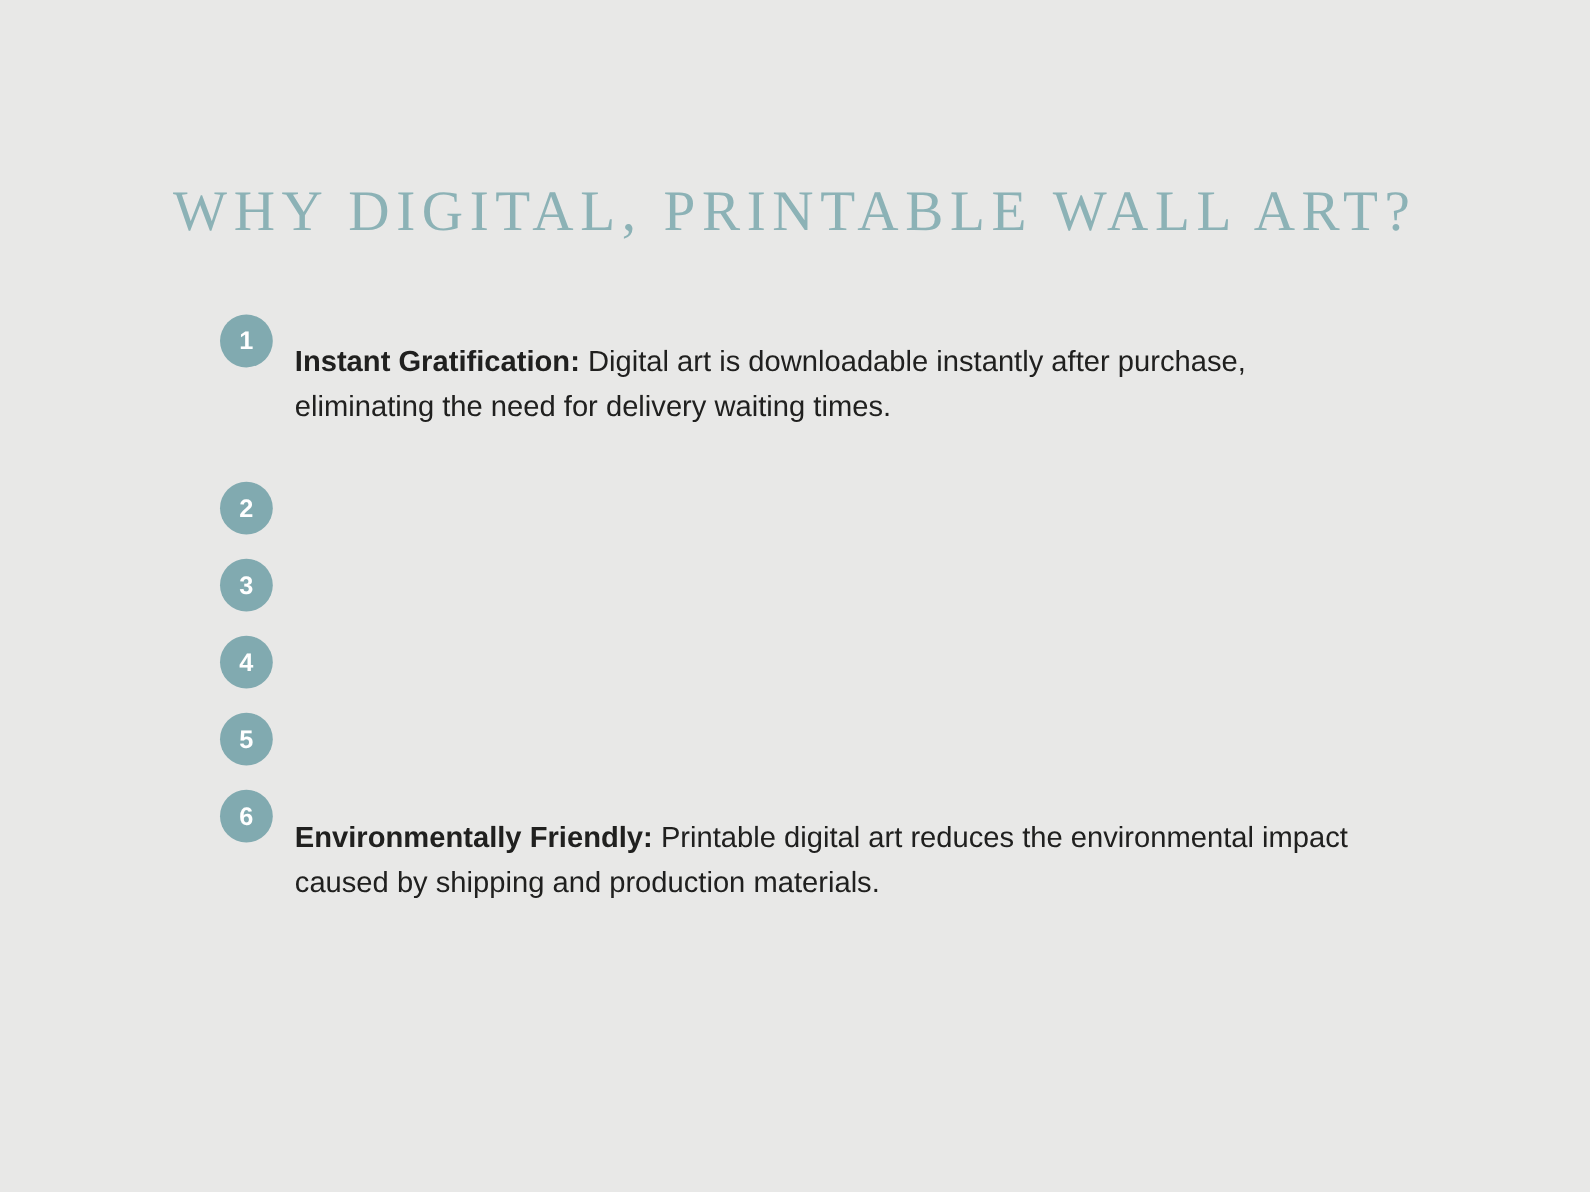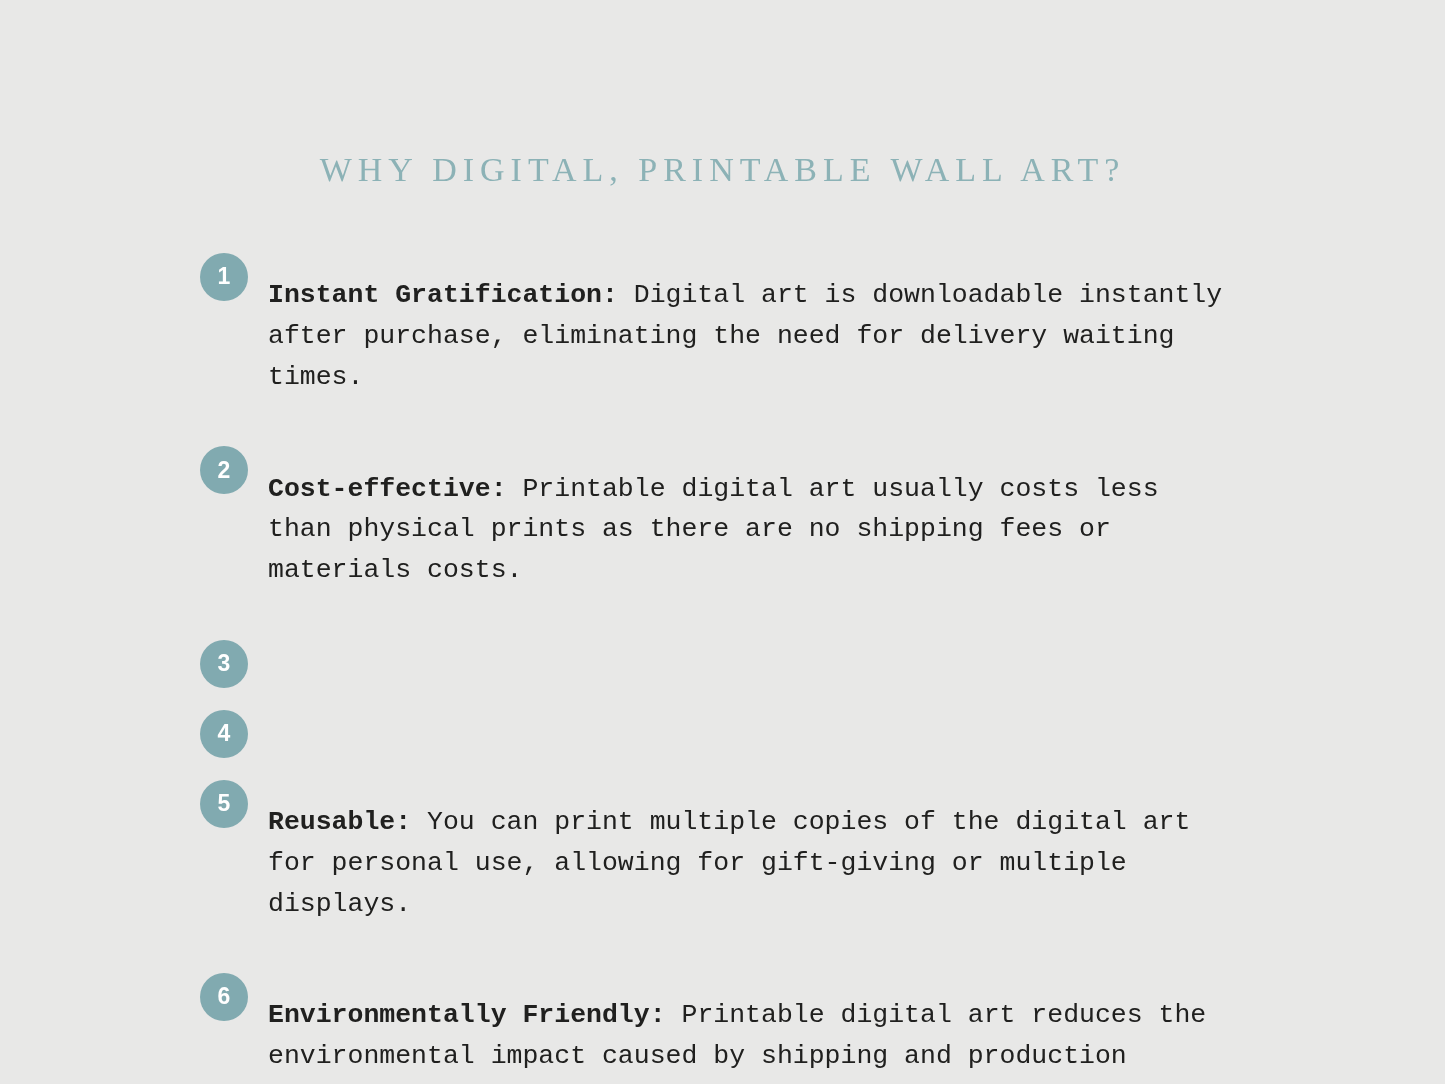--- a/index.html
+++ b/index.html
@@ -16,21 +16,21 @@
   .page {
     position: relative;
     width: 1445px;
     height: 1084px;
     background: #e8e8e7;
     box-sizing: border-box;
   }
   .title {
     text-align: center;
     font-family: "Liberation Serif", serif;
-    font-size: 34px;
+    font-size: 52px;
     letter-spacing: 6px;
     color: #8cb2b6;
     padding-top: 128px;
     font-weight: 400;
     white-space: nowrap;
   }
   .list {
     margin: 0;
     padding: 0;
     list-style: none;
@@ -57,21 +57,21 @@
     justify-content: center;
     margin-top: 4px;
     margin-right: 20px;
     font-family: "Liberation Sans", sans-serif;
   }
   .text {
     font-size: 26.5px;
     line-height: 1.54;
     color: #20201f;
     max-width: 965px;
-    font-family: Liberation Mono, monospace;
+    font-family: Liberation Sans, sans-serif;
   }
   .text b {
     font-weight: bold;
   }
 </style>
 </head>
 <body>
 
 <div class="page">
 
@@ -79,34 +79,32 @@
 
   <ul class="list">
 
     <li class="item">
       <span class="badge">1</span>
       <p class="text"><b>Instant Gratification:</b><span> Digital art is downloadable instantly after purchase, eliminating the need for delivery waiting times.</span></p>
     </li>
 
     <li class="item">
       <span class="badge">2</span>
-      <p class="text"><b>Cost-effective:</b><span> Printable digital art usually costs less than physical prints as there are no shipping fees or materials costs.</span></p>
     </li>
 
     <li class="item">
       <span class="badge">3</span>
     </li>
 
     <li class="item">
       <span class="badge">4</span>
     </li>
 
     <li class="item">
       <span class="badge">5</span>
-      <p class="text"><b>Reusable:</b><span> You can print multiple copies of the digital art for personal use, allowing for gift-giving or multiple displays.</span></p>
     </li>
 
     <li class="item">
       <span class="badge">6</span>
       <p class="text"><b>Environmentally Friendly:</b><span> Printable digital art reduces the environmental impact caused by shipping and production materials.</span></p>
     </li>
 
   </ul>
 </div>
 

